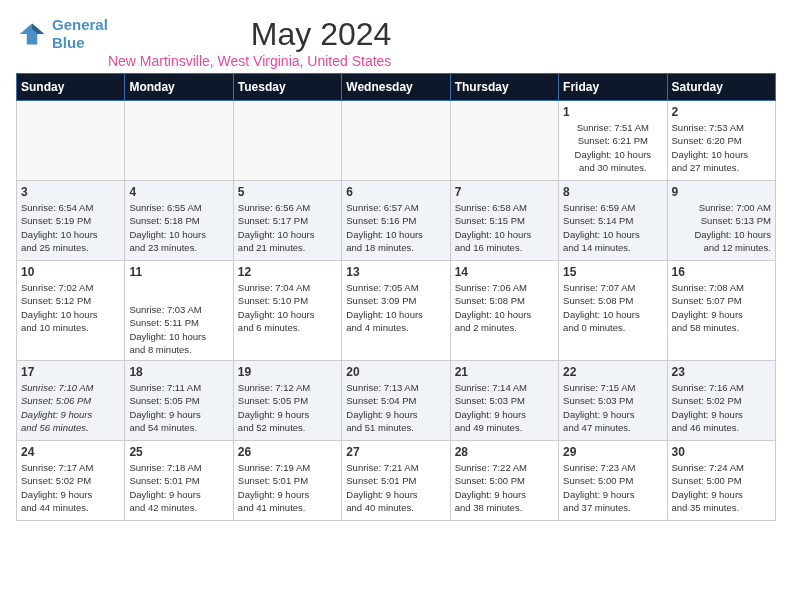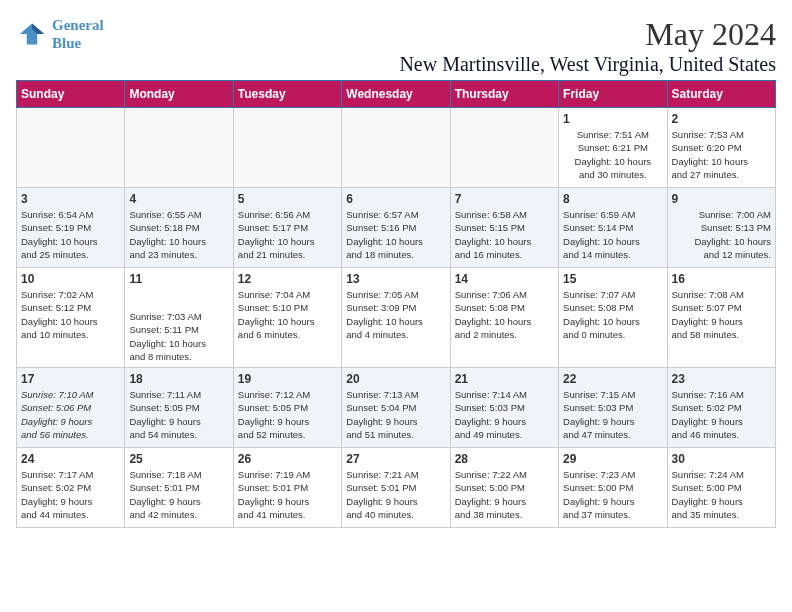--- a/index.html
+++ b/index.html
@@ -6,23 +6,21 @@
     body {
       font-family: Arial, sans-serif;
       background: #fff;
       width: 792px;
       min-height: 612px;
       padding: 16px;
     }
     .header-area {
       display: flex;
       align-items: flex-start;
-      justify-content: space-between;
       margin-bottom: 4px;
-      font-family: Liberation Serif, serif;
     }
     .logo {
       display: flex;
       align-items: center;
       gap: 4px;
     }
     .logo-text {
       font-size: 15px;
       font-weight: bold;
       color: #333;
@@ -37,30 +35,30 @@
     }
     .title-block {
       text-align: right;
     }
     .month-title {
       font-size: 32px;
       font-weight: normal;
       color: #333;
     }
     .location-title {
-      font-size: 20px;
-      color: #0f172a;
+      font-size: 14px;
+      color: #ec4899;
     }
     .calendar-table {
       width: 100%;
       border-collapse: collapse;
       table-layout: fixed;
     }
     .calendar-table th {
-      background: #be185d;
+      background: #0f172a;
       color: #fff;
       font-size: 12px;
       font-weight: bold;
       padding: 6px 4px;
       text-align: left;
       border: 1px solid #3a6fa5;
     }
     .calendar-table td {
       border: 1px solid #ccc;
       vertical-align: top;

